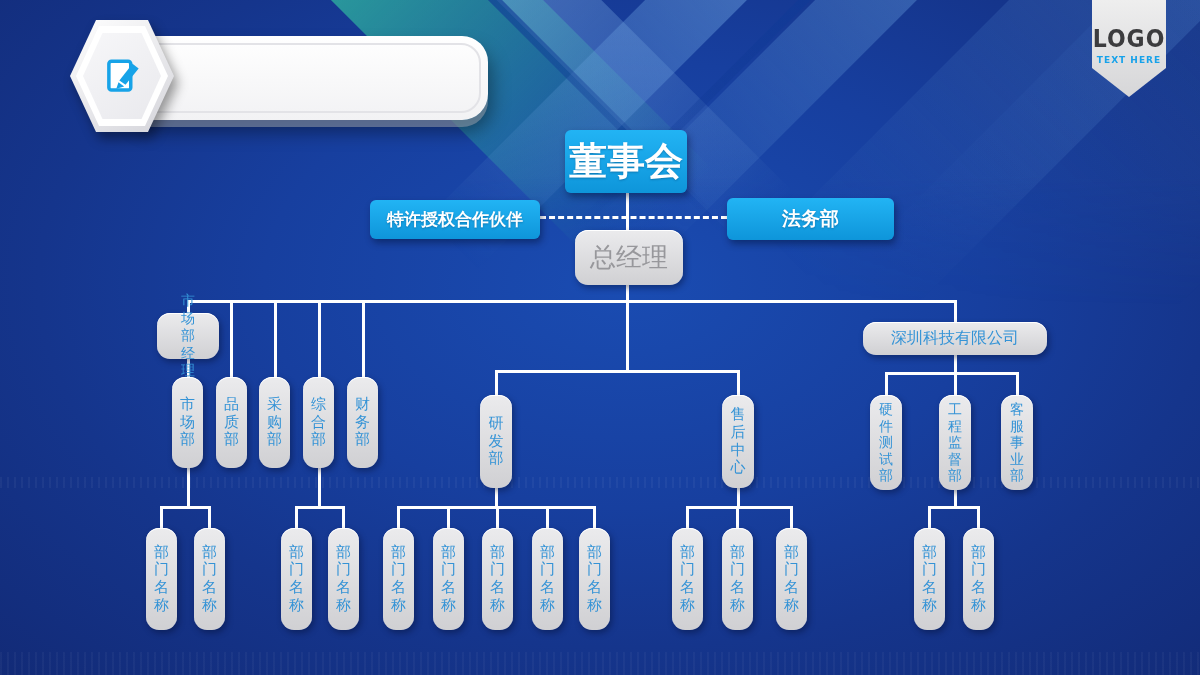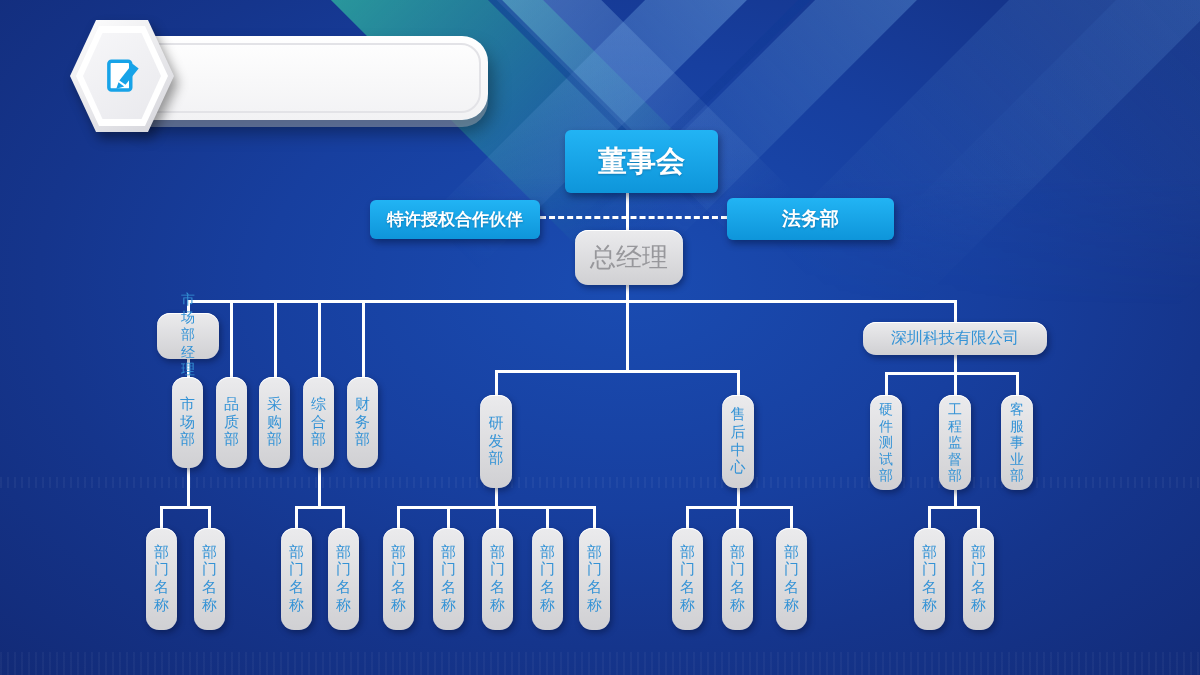--- a/index.html
+++ b/index.html
@@ -60,21 +60,21 @@
   .dl{position:absolute;z-index:1;height:0;border-top:3px dashed #fff;background:none;}
   .node{position:absolute;z-index:2;display:flex;align-items:center;justify-content:center;
         text-align:center;box-sizing:border-box;}
   .bb{background:linear-gradient(180deg,#22b4f4,#0e95da);border-radius:6px;color:#fff;font-weight:700;
       box-shadow:2px 4px 7px rgba(0,15,50,.45);text-shadow:0 1px 2px rgba(0,45,90,.35);}
   .gb{background:linear-gradient(180deg,#ebebed,#d0d0d3);border-radius:13px;color:#3493d6;
       box-shadow:2px 3px 6px rgba(0,10,40,.4),inset 0 1px 0 #ffffff;}
   .gm-text{color:#97979b;}
   .vb{flex-direction:column;line-height:1.18;}
   .vch{display:block;}
-  .wrap2{line-height:1.25;word-break:break-all;padding:0 18px;font-family:Liberation Mono, monospace;}
+  .wrap2{line-height:1.25;word-break:break-all;padding:0 18px;}
 </style>
 </head>
 <body>
 
 <div class="slide">
 
   <div class="decor">
     <div class="stripe s-teal"></div>
     <div class="stripe s-lb1"></div>
     <div class="stripe s-lb2"></div>
@@ -94,20 +94,24 @@
     <div class="hex hex-m"></div>
     <div class="hex hex-i">
       <svg width="42" height="44" viewBox="0 0 48 48">
         <rect x="9" y="7" width="25" height="33" rx="3" fill="#ffffff" stroke="#17a3e8" stroke-width="4"></rect>
         <path d="M21 29 L36 10 L43 15.5 L28 34 Z" fill="#17a3e8"></path>
         <path d="M20 31 l6.5 5 -9 2.5 z" fill="#17a3e8"></path>
       </svg>
     </div>
   </div>
 
+  <div class="ribbon">
+    <div class="lg">LOGO</div>
+    <div class="tg">TEXT HERE</div>
+  </div>
 
   <div class="ln vl" style="left:626px;top:193px;height:39px"></div>
   <div class="dl" style="left:540px;top:216px;width:187px"></div>
   <div class="ln vl" style="left:626px;top:285px;height:86px"></div>
   <div class="ln hl" style="left:187px;top:300px;width:770px"></div>
   <div class="ln vl" style="left:187px;top:300px;height:77px"></div>
   <div class="ln vl" style="left:230px;top:300px;height:77px"></div>
   <div class="ln vl" style="left:274px;top:300px;height:77px"></div>
   <div class="ln vl" style="left:318px;top:300px;height:77px"></div>
   <div class="ln vl" style="left:362px;top:300px;height:77px"></div>
@@ -141,21 +145,21 @@
   <div class="ln hl" style="left:686px;top:506px;width:107px"></div>
   <div class="ln vl" style="left:686px;top:506px;height:22px"></div>
   <div class="ln vl" style="left:736px;top:506px;height:22px"></div>
   <div class="ln vl" style="left:790px;top:506px;height:22px"></div>
 
   <div class="ln vl" style="left:954px;top:490px;height:18px"></div>
   <div class="ln hl" style="left:928px;top:506px;width:52px"></div>
   <div class="ln vl" style="left:928px;top:506px;height:22px"></div>
   <div class="ln vl" style="left:977px;top:506px;height:22px"></div>
 
-  <div class="node bb" style="left:565px;top:130px;width:153px;height:63px;font-size:29px">董事会</div>
+  <div class="node bb" style="left:565px;top:130px;width:122px;height:63px;font-size:38px">董事会</div>
   <div class="node bb" style="left:727px;top:198px;width:167px;height:42px;font-size:19px">法务部</div>
   <div class="node bb" style="left:370px;top:200px;width:170px;height:39px;font-size:17px">特许授权合作伙伴</div>
   <div class="node gb gm-text" style="left:575px;top:230px;width:108px;height:55px;font-size:26px">总经理</div>
   <div class="node gb wrap2" style="left:157px;top:313px;width:62px;height:46px;font-size:14px">市场部经理</div>
   <div class="node gb" style="left:863px;top:322px;width:184px;height:33px;font-size:16px">深圳科技有限公司</div>
 
   <div class="node gb vb vtext" style="left:172px;top:377px;width:31px;height:91px;font-size:15px">
       <span class="vch">市</span>
       <span class="vch">场</span>
       <span class="vch">部</span>

